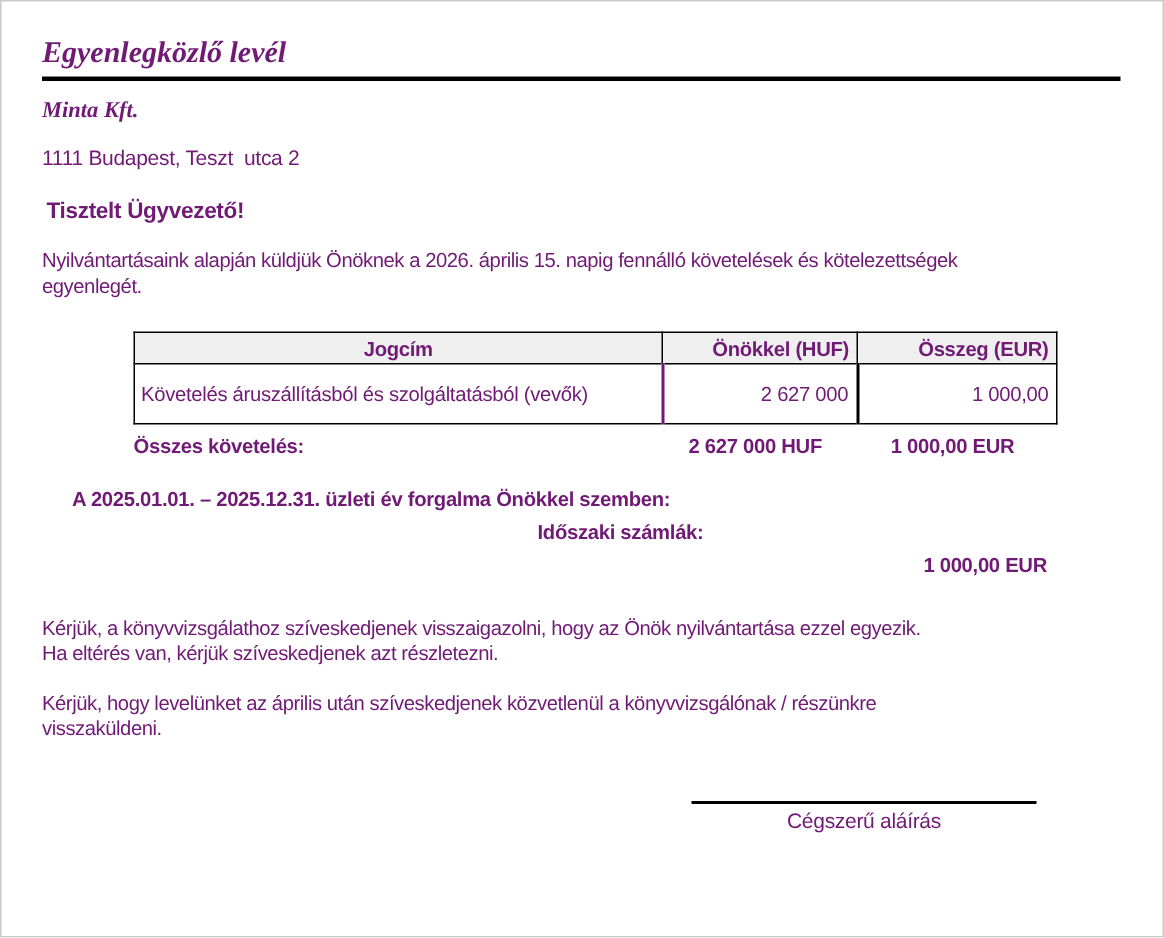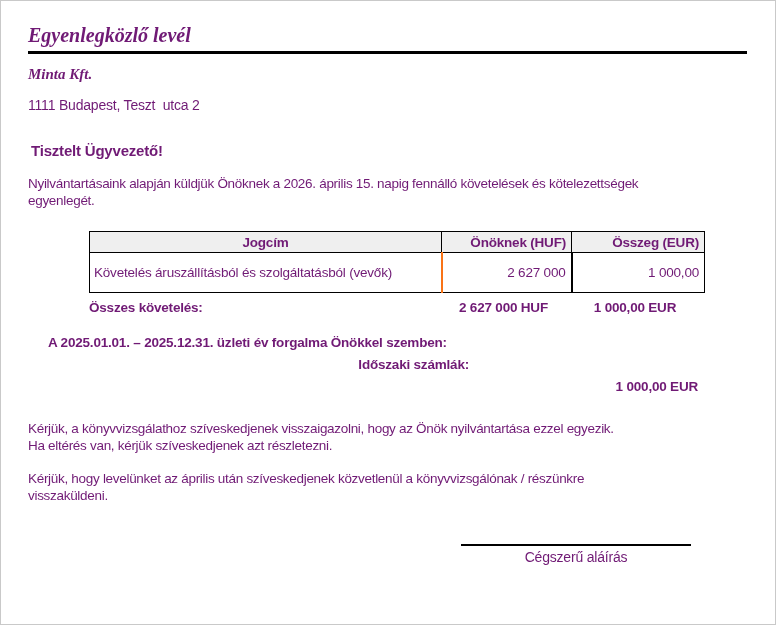--- a/index.html
+++ b/index.html
@@ -37,21 +37,21 @@
     line-height: 15px;
   }
   .address {
     margin-top: 16px;
     font-size: 14px;
     line-height: 14px;
     white-space: pre;
     letter-spacing: -0.2px;
   }
   .greeting {
-    margin-top: 31px;
+    margin-top: 21px;
     margin-left: 3px;
     font-weight: bold;
     font-size: 15px;
     line-height: 15px;
     letter-spacing: -0.2px;
   }
   .para {
     margin-top: 17px;
     font-size: 13.5px;
     line-height: 17px;
@@ -83,21 +83,21 @@
     height: 21px;
     padding: 12px 5px;
   }
   .col-title  { width: 352px; }
   .col-huf    { width: 130px; }
   .col-eur    { width: 133px; }
   th.col-title { text-align: center; }
   th.col-huf, th.col-eur { text-align: right; }
   td.cell-title { text-align: left; padding-left: 4px; }
   td.cell-amount { text-align: right; }
-  td.cell-huf { border-left: 2px solid #f97316; border-right: 2px solid #000000; }
+  td.cell-huf { border-left: 2px solid #701a75; border-right: 2px solid #000000; }
   
   .totals-row {
     margin-top: 7px;
     margin-left: 61px;
     width: 615px;
     display: grid;
     grid-template-columns: 352px 130px 133px;
     font-weight: bold;
     font-size: 13.5px;
     line-height: 15px;
@@ -170,21 +170,21 @@
 
     <div class="greeting">Tisztelt Ügyvezető!</div>
 
     <div class="para">Nyilvántartásaink alapján küldjük Önöknek a 2026. április 15. napig fennálló követelések és kötelezettségek
 egyenlegét.</div>
 
     <table class="balance-table">
       <thead>
         <tr>
           <th class="col-title">Jogcím</th>
-          <th class="col-huf">Önöknek (HUF)</th>
+          <th class="col-huf">Önökkel (HUF)</th>
           <th class="col-eur">Összeg (EUR)</th>
         </tr>
       </thead>
       <tbody>
         <tr>
           <td class="cell-title col-title">Követelés áruszállításból és szolgáltatásból (vevők)</td>
           <td class="cell-amount cell-huf col-huf">2 627 000</td>
           <td class="cell-amount col-eur">1 000,00</td>
         </tr>
       </tbody>

